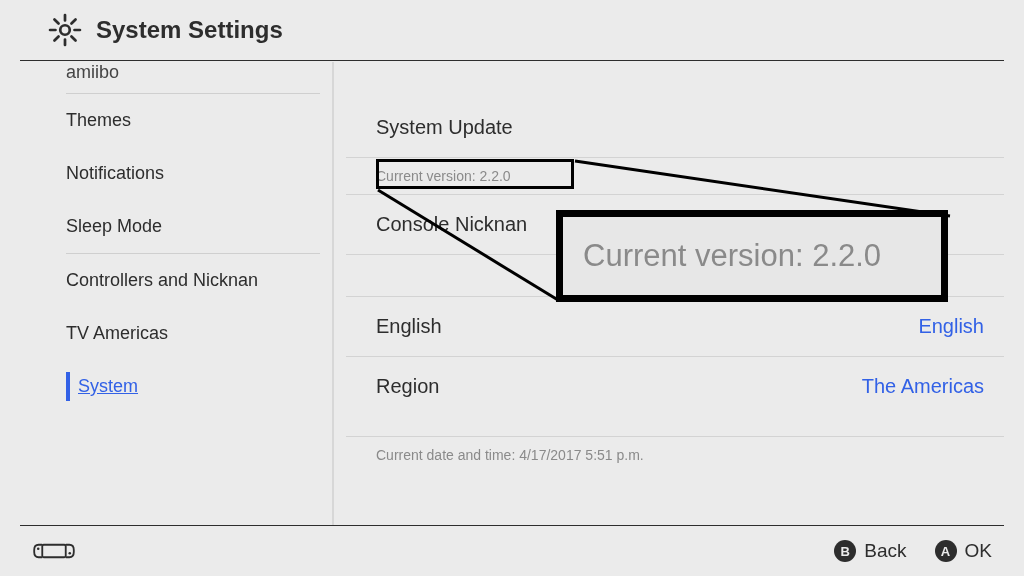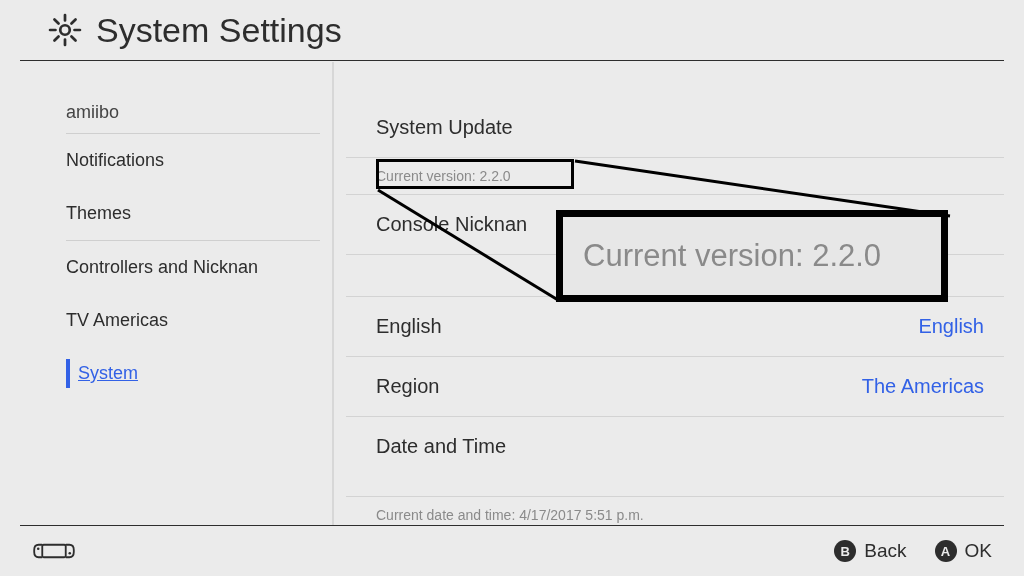--- a/index.html
+++ b/index.html
@@ -7,35 +7,34 @@
   body { background: #ebebeb; position: relative; }
 
   
   .header {
     position: absolute; left: 0; right: 0; top: 0; height: 60px;
     display: flex; align-items: center;
     padding-left: 48px;
   }
   .header .gear { width: 34px; height: 34px; margin-right: 14px; display: flex; align-items: center; justify-content: center; }
   .header .gear svg { width: 34px; height: 34px; }
-  .header h1 { font-size: 34px; font-weight: 400; color: #2d2d2d; }
+  .header h1 { font-size: 24px; font-weight: 700; color: #2d2d2d; }
   .header-rule {
     position: absolute; left: 20px; right: 20px; top: 60px; height: 0;
     border-top: 1.5px solid #2d2d2d;
   }
 
   
   .body {
     position: absolute; left: 20px; right: 20px; top: 62px; bottom: 50px;
   }
 
   .sidebar {
     position: absolute; left: 0; top: 0; bottom: 0; width: 300px;
     padding-right: 0;
-    margin-top: 40px;
   }
   .sidebar-item {
     position: relative;
     padding: 16px 0 16px 46px;
     font-size: 18px; color: #2d2d2d;
     cursor: pointer;
   }
   .sidebar-item.truncated { padding-top: 0; padding-bottom: 10px; color: #444; }
   .sidebar-sep {
     height: 0; margin-left: 46px; border-top: 1px solid #cfcfcf;
@@ -119,22 +118,23 @@
   <h1>System Settings</h1>
 </div>
 <div class="header-rule"></div>
 
 <div class="body">
 
   <div class="sidebar">
     <div class="sidebar-item truncated">amiibo</div>
     <div class="sidebar-sep"></div>
 
+    <div class="sidebar-item">Themes</div>
     <div class="sidebar-item">Notifications</div>
-    <div class="sidebar-item">Themes</div>
+    <div class="sidebar-item">Sleep Mode</div>
     <div class="sidebar-sep"></div>
 
     <div class="sidebar-item">Controllers and Nicknan</div>
     <div class="sidebar-item">TV Americas</div>
     <div class="sidebar-item selected">System</div>
   </div>
 
   <div class="divider"></div>
 
   <div class="content">
@@ -148,23 +148,20 @@
     </div>
     <div class="spacer"></div>
 
     <div class="row">
       <span>English</span>
       <span class="value">English</span>
     </div>
     <div class="row">
       <span>Region</span>
       <span class="value">The Americas</span>
-    </div>
-    <div class="row">
-      <span>Date and Time</span>
     </div>
     <div class="sub" style="padding-bottom:0;margin-top:20px;">Current date and time: 4/17/2017 5:51 p.m.</div>
   </div>
 </div>
 
 <div class="footer-rule"></div>
 <div class="footer">
   <span class="controller-icon">
     <svg viewBox="0 0 120 50">
       <g fill="none" stroke="#2d2d2d" stroke-width="5" stroke-linejoin="round">

